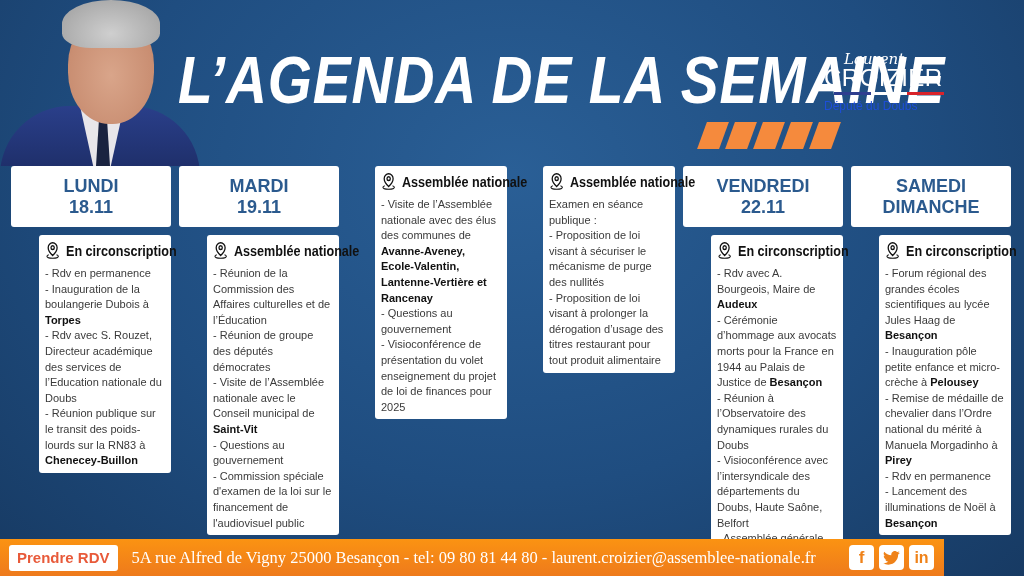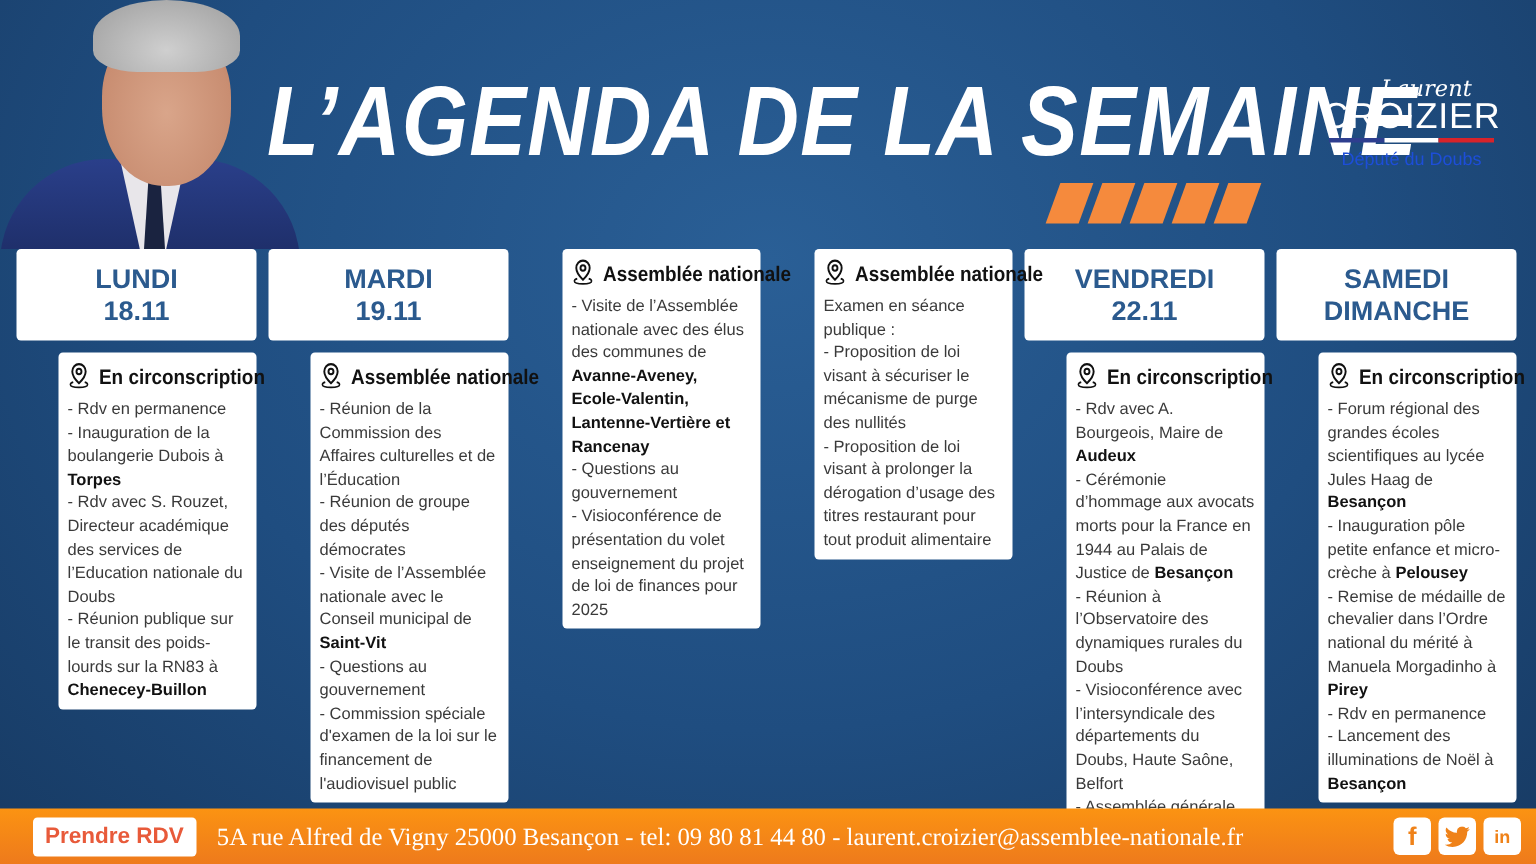--- a/index.html
+++ b/index.html
@@ -42,21 +42,21 @@
     font-family: "Liberation Sans", sans-serif; white-space: nowrap;
     line-height: 80px;
   }
   .stripes {
     position: absolute; left: 702px; top: 122px; display: flex; gap: 6px;
   }
   .stripes span {
     display: block; width: 22px; height: 27px; background: #f58a3d;
     transform: skewX(-20deg);
   }
-  .logo { position: absolute; left: 876px; top: 52px; width: 130px; text-align: center; color: #fff; }
+  .logo { position: absolute; left: 824px; top: 52px; width: 130px; color: #fff; }
   .logo .first { font-family: "DejaVu Serif", serif; font-style: italic; font-size: 15px; line-height: 14px; padding-left: 20px; }
   .logo .last { font-size: 24px; letter-spacing: 0.5px; line-height: 24px; }
   .logo .flag { display: flex; height: 3px; width: 110px; margin: 2px auto 4px; }
   .logo .flag i { flex: 1; }
   .logo .sub { font-size: 12px; color: #1d4ed8; }
   .grid { position: absolute; left: 11px; top: 166px; width: 1002px; display: flex; gap: 8px; }
   .col { width: 160px; display: flex; flex-direction: column; gap: 8px; }
   .dayhead {
     background: #fff; border-radius: 3px; height: 61px; display: flex;
     flex-direction: column; align-items: center; justify-content: center;
@@ -64,23 +64,23 @@
   }
   .daybody {
     background: #fff; border-radius: 3px; padding: 6px 6px 4px 6px; margin-left: 28px;
   }
   .loc { display: flex; align-items: center; gap: 4px; margin-bottom: 6px; }
   .loc svg { width: 17px; height: 19px; flex: 0 0 auto; }
   .loc span { font-weight: bold; font-size: 14px; color: #111; white-space: nowrap; transform: scaleX(0.9); transform-origin: left; }
   .items { font-size: 11px; line-height: 15.6px; color: #3a3a3a; }
   .items b { color: #111; }
   .footer {
-    position: absolute; left: 0; top: 539px; width: 1024px; height: 37px;
+    position: absolute; left: 0; top: 539px; width: 944px; height: 37px;
     background: linear-gradient(180deg, #fb9312, #ee7a1c);
-    display: flex; align-items: center; padding-left: 22px;
+    display: flex; align-items: center; padding-left: 9px;
   }
   .rdv {
     background: #fff; color: #e85a3a; font-weight: bold; font-size: 15px;
     border-radius: 3px; height: 26px; padding: 0 8px; display: flex; align-items: center;
   }
   .contact { color: #fff; font-size: 16.5px; margin-left: 14px; white-space: nowrap; font-family: Liberation Serif, serif; }
   .social { position: absolute; right: 10px; top: 6px; display: flex; gap: 5px; }
   .social span {
     width: 25px; height: 25px; background: #fff; border-radius: 4px; color: #ef8219;
     font-weight: bold; font-size: 17px; display: flex; align-items: center; justify-content: center;
@@ -230,15 +230,15 @@
 <div class="footer">
   <div class="rdv">Prendre RDV</div>
   <div class="contact">5A rue Alfred de Vigny 25000 Besançon - tel: 09 80 81 44 80 - laurent.croizier@assemblee-nationale.fr</div>
   <div class="social">
     <span>f</span>
     <span>
       <svg width="17" height="14" viewBox="0 0 24 20">
           <path fill="#ef8219" d="M24 2.4a9.8 9.8 0 0 1-2.8.8A4.9 4.9 0 0 0 23.3.4a9.9 9.9 0 0 1-3.1 1.2A4.9 4.9 0 0 0 11.8 6 14 14 0 0 1 1.7.9a4.9 4.9 0 0 0 1.5 6.6 4.9 4.9 0 0 1-2.2-.6v.1a4.9 4.9 0 0 0 3.9 4.8 4.9 4.9 0 0 1-2.2.1 4.9 4.9 0 0 0 4.6 3.4A9.9 9.9 0 0 1 0 17.3 14 14 0 0 0 7.5 19.5c9.1 0 14-7.5 14-14v-.6A10 10 0 0 0 24 2.4z"></path>
         </svg>
     </span>
-    <span style="font-size:12px">in</span>
+    <span style="font-size:16px">in</span>
   </div>
 </div>
 
 </body></html>

